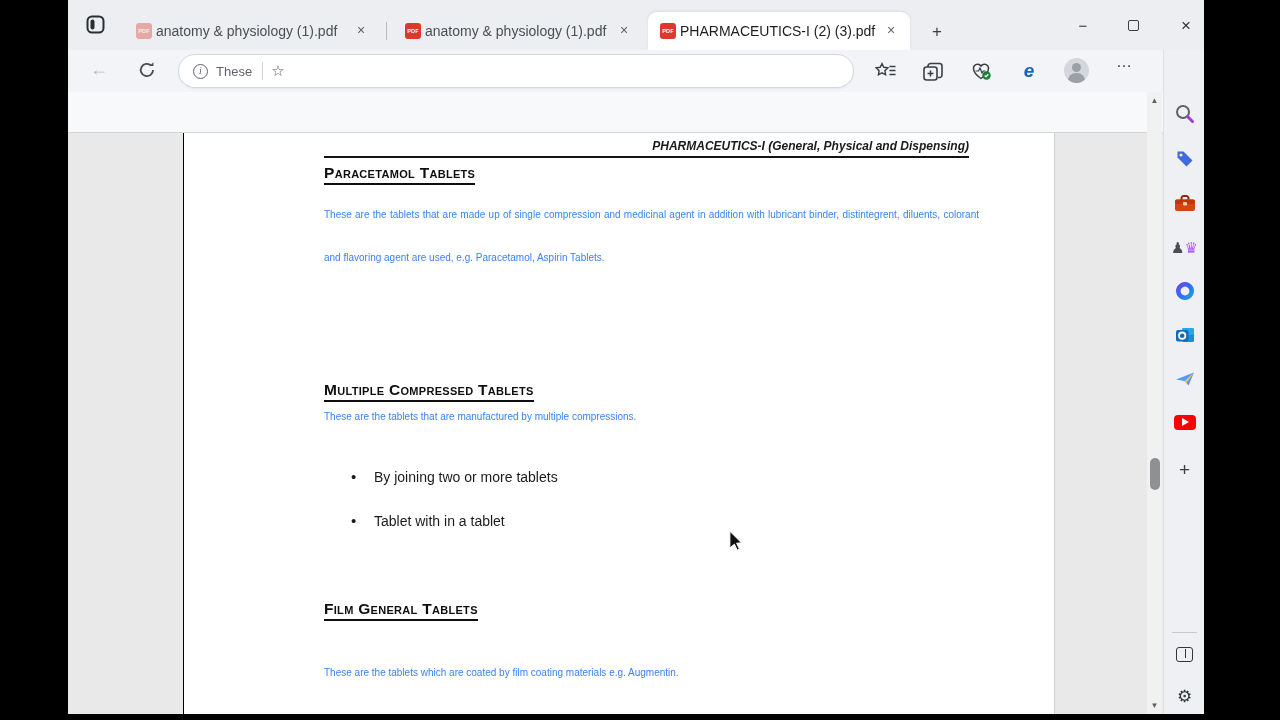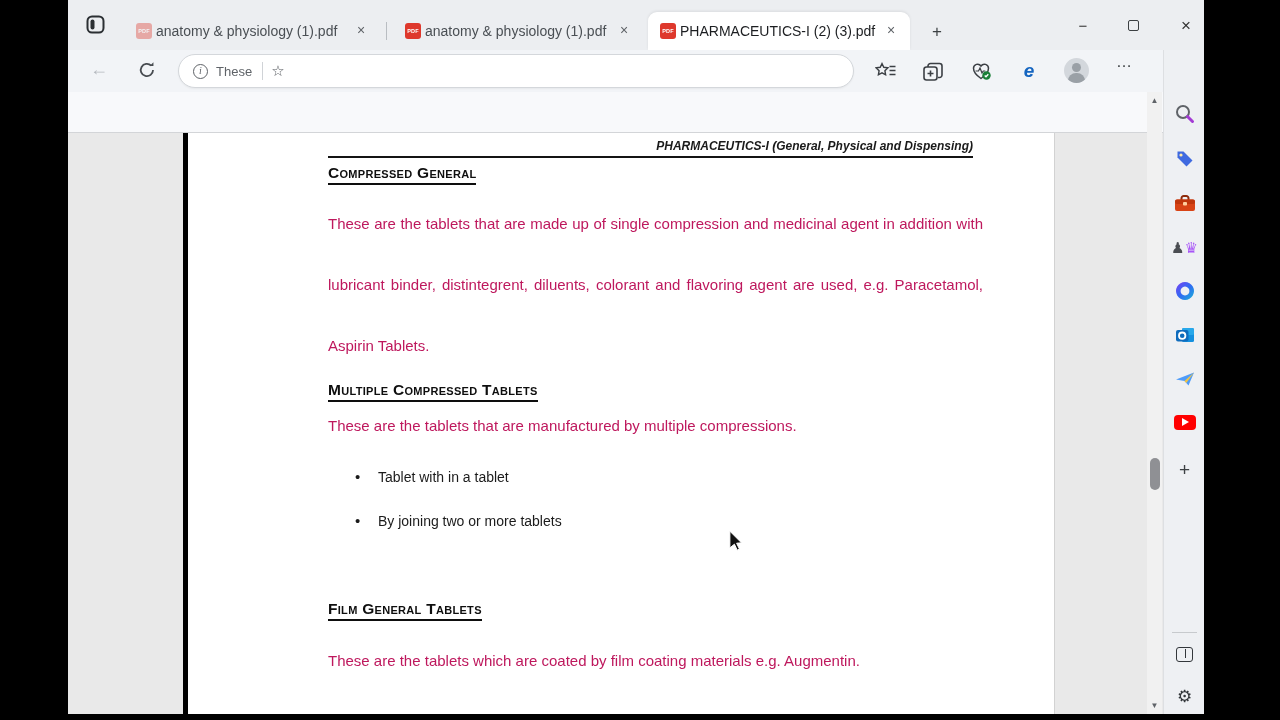--- a/index.html
+++ b/index.html
@@ -79,30 +79,30 @@
   #fit-width { width:26px; height:19px; border:1.6px solid #3b3f44; border-radius:4px;
                font-size:12px; color:#3b3f44; text-align:center; line-height:16px; top:104px; }
   #page-input { position:absolute; left:506px; top:100px; width:40px; height:26px;
                 border:1px solid #8f9397; border-radius:3px; background:#fff; text-align:center;
                 font-size:13px; color:#202124; font-family:"Liberation Sans", sans-serif; }
   #page-count { position:absolute; left:560px; top:107px; font-size:13px; color:#3b3f44; }
 
   
   #content { position:absolute; left:0; top:133px; width:1095px; height:581px; background:#e9e9e9; }
   #page { position:absolute; left:115px; top:0; width:872px; height:581px; background:#fff;
-          border-left:5px solid #000000; border-right:1px solid #d2d2d2; }
+          border-left:1px solid #000000; border-right:1px solid #d2d2d2; }
   #doc { position:absolute; left:140px; top:0; width:655px; color:#111; }
   #doc-header { position:absolute; top:6px; width:645px; text-align:right; font-size:12px;
                 font-weight:bold; font-style:italic; color:#1a1a1a; }
   #doc-rule { position:absolute; top:23px; width:645px; height:2px; background:#141414; }
   .doc-h { position:absolute; font-size:15.5px; font-weight:bold; font-variant:small-caps;
            letter-spacing:.3px; border-bottom:2px solid #0e0e0e; padding-bottom:1px;
            color:#0e0e0e; }
-  .doc-p { position:absolute; width:655px; font-size:15px; line-height:61px;
-           text-align:justify; color:#be185d; }
+  .doc-p { position:absolute; width:655px; font-size:10px; line-height:43px;
+           text-align:justify; color:#3b82f6; }
   #bullets { position:absolute; top:322px; left:27px; width:620px; list-style:none; }
   #bullets li { position:relative; padding-left:23px; line-height:44px; font-size:14px;
                 color:#1b1b1b; }
   #bullets li::before { content:"\2022"; position:absolute; left:0; top:0; font-size:15px; }
 
   
   #scrollbar { position:absolute; left:1079px; top:92px; width:15px; height:622px;
                background:#f1f1f1; }
   .scroll-arrow { position:absolute; left:0; width:15px; font-size:8px; color:#5f6368;
                   text-align:center; }
@@ -298,32 +298,32 @@
     </div>
     <div class="pdfitem glyphbtn" style="left:1042px;top:96px;letter-spacing:1px">…</div>
   </div>
 
   <div id="content">
     <div id="page">
       <div id="doc">
         <div id="doc-header">PHARMACEUTICS-I (General, Physical and Dispensing)</div>
         <div id="doc-rule"></div>
 
-        <div class="doc-h" style="top:31px">Compressed General</div>
+        <div class="doc-h" style="top:31px">Paracetamol Tablets</div>
         <div class="doc-p" style="top:60px">These are the tablets that are made up of single compression and medicinal agent in addition with lubricant binder, distintegrent, diluents, colorant and flavoring agent are used, e.g. Paracetamol, Aspirin Tablets.</div>
 
         <div class="doc-h" style="top:248px">Multiple Compressed Tablets</div>
         <div class="doc-p" style="top:262px">These are the tablets that are manufactured by multiple compressions.</div>
         <ul id="bullets">
+          <li>By joining two or more tablets</li>
           <li>Tablet with in a tablet</li>
-          <li>By joining two or more tablets</li>
         </ul>
 
         <div class="doc-h" style="top:467px">Film General Tablets</div>
-        <div class="doc-p" style="top:497px">These are the tablets which are coated by film coating materials e.g. Augmentin.</div>
+        <div class="doc-p" style="top:518px">These are the tablets which are coated by film coating materials e.g. Augmentin.</div>
       </div>
     </div>
   </div>
 
   <div id="scrollbar">
     <div class="scroll-arrow" style="top:4px">▲</div>
     <div id="scroll-thumb"></div>
     <div class="scroll-arrow" style="bottom:4px">▼</div>
   </div>
 

